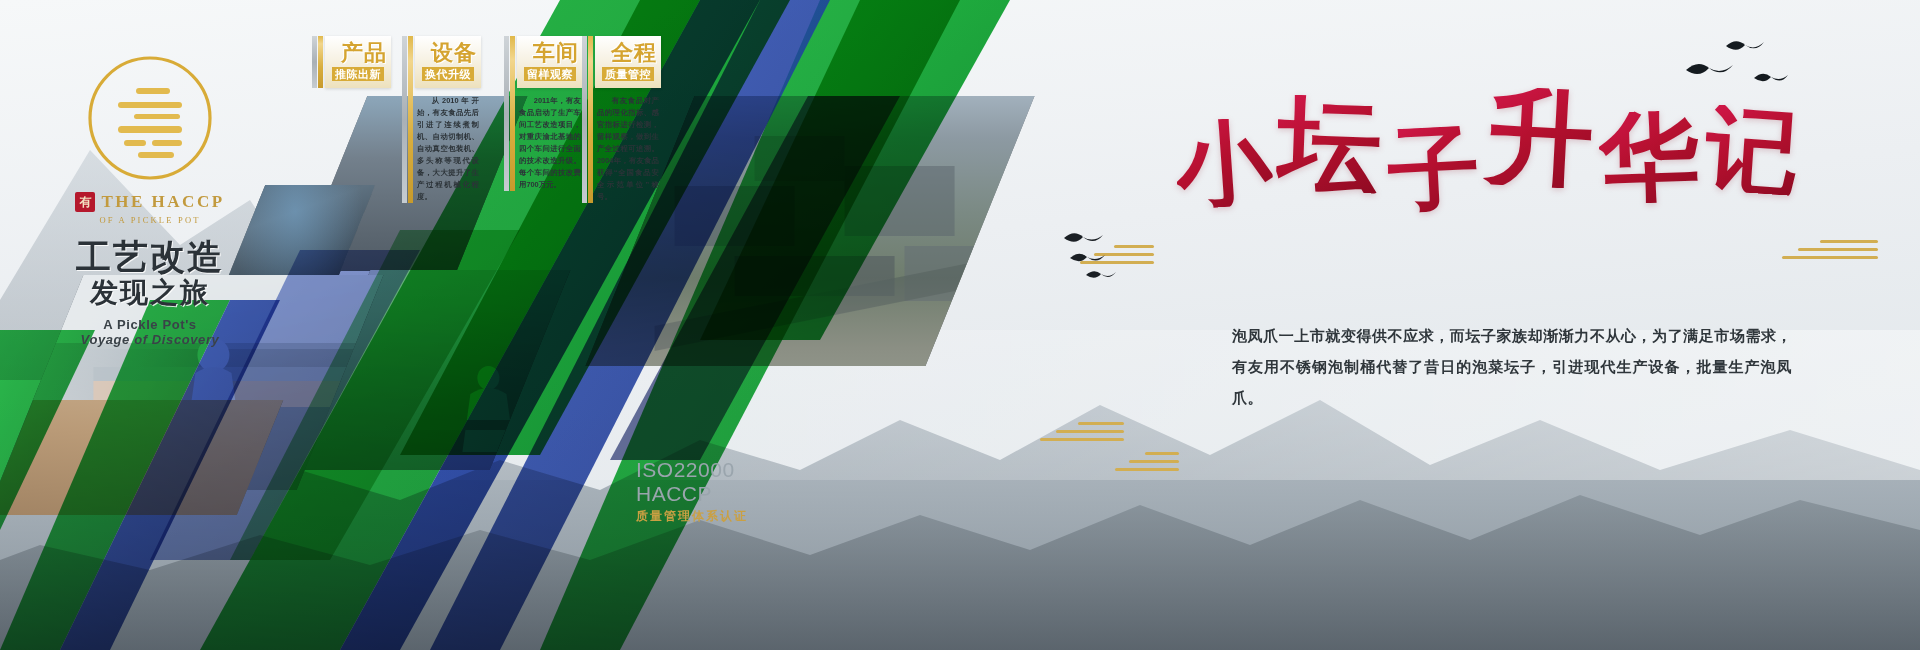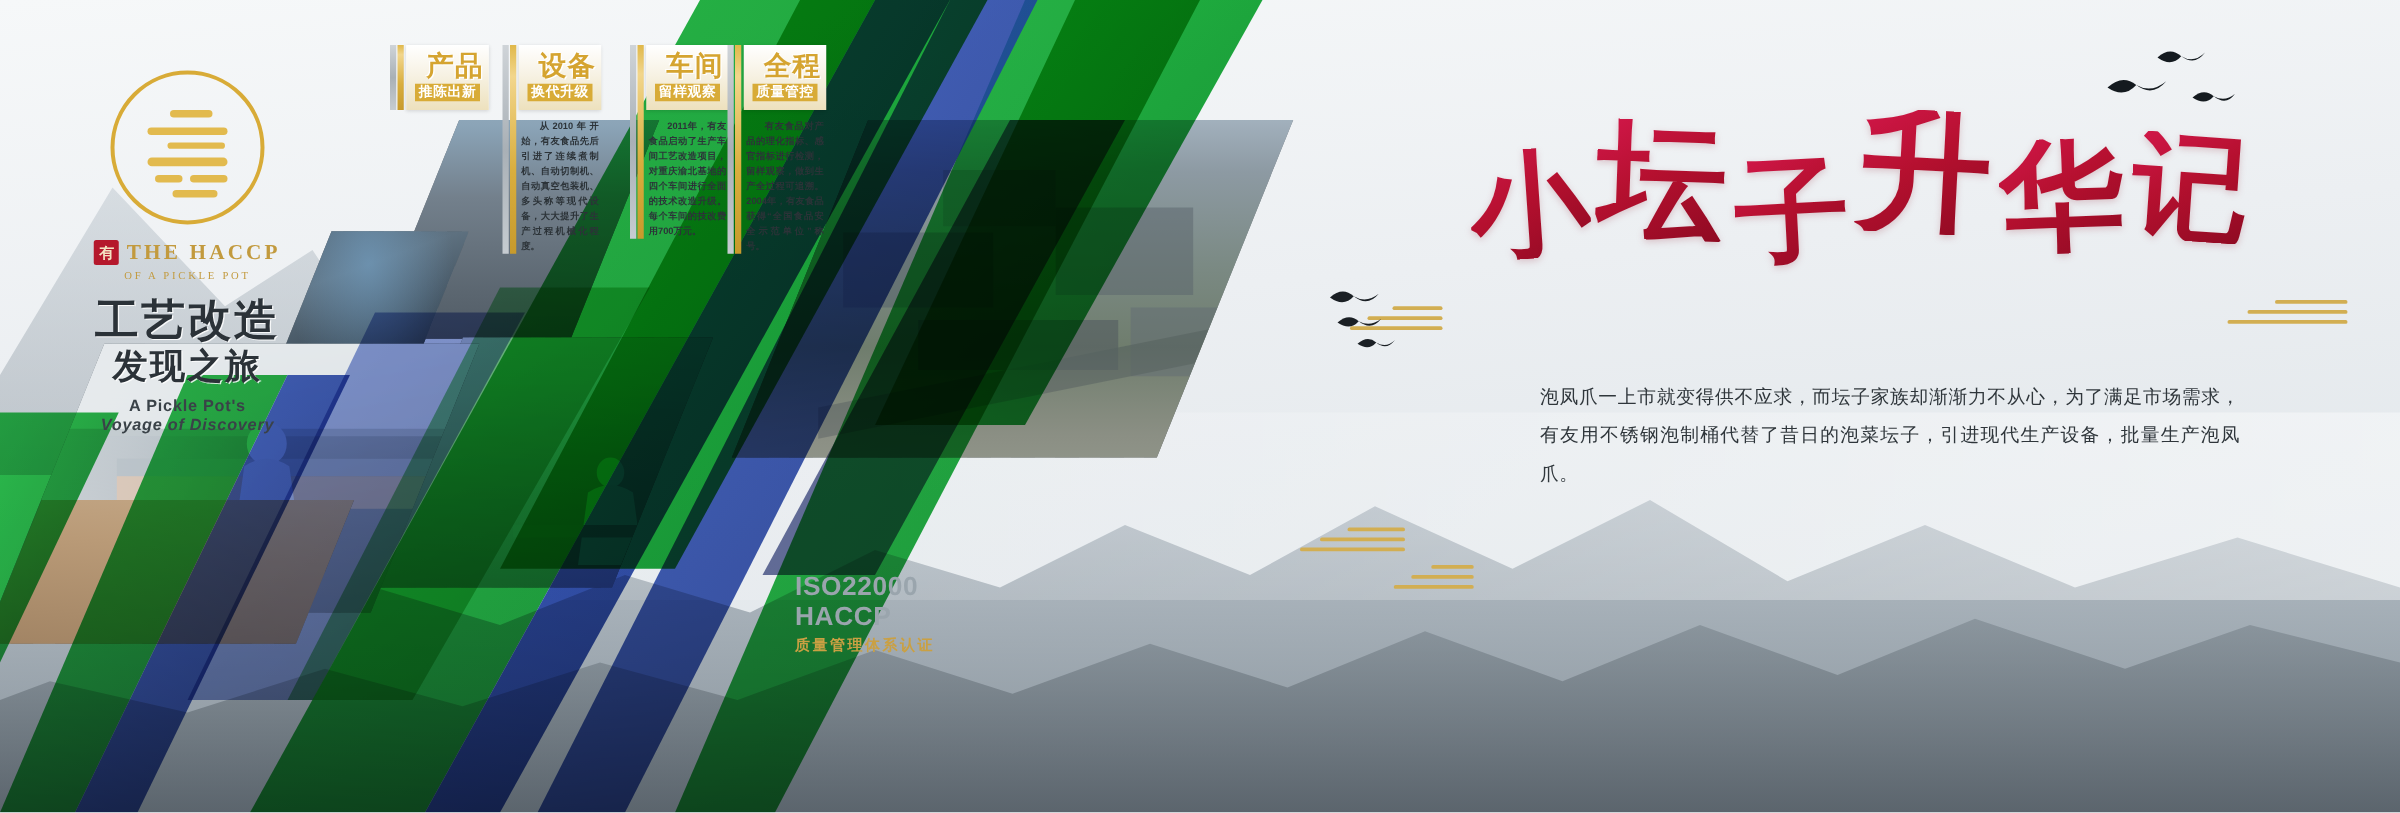--- a/index.html
+++ b/index.html
@@ -106,21 +106,21 @@
     font-size:7.4px; line-height:1.62; color:#2c3338;
     text-align:justify; text-align-last:left;
     text-indent:14.8px;
     padding:0 2px;
     font-weight:bold;
   }
 
   
   .iso { position:absolute; }
   .iso .l1, .iso .l2 {
-    font-size:21px; font-weight:bold; letter-spacing:.5px;
+    font-size:21px; font-weight:normal; letter-spacing:.5px;
     color:#9aa5ad; line-height:1.12;
   }
   .iso .l3 {
     margin-top:3px;
     font-size:12px; font-weight:bold; letter-spacing:2px;
     color:#caa043;
   }
 
   
   .hero {
@@ -377,21 +377,21 @@
 
   <div class="hero" style="left:1175px; top:98px;">
     <span style="font-size:96px; transform:rotate(-4deg) translateY(10px);">小</span>
     <span style="font-size:104px; transform:rotate(2deg) translateY(-6px);">坛</span>
     <span style="font-size:92px; transform:rotate(-3deg) translateY(14px);">子</span>
     <span style="font-size:108px; transform:rotate(3deg) translateY(-10px);">升</span>
     <span style="font-size:100px; transform:rotate(-2deg) translateY(6px);">华</span>
     <span style="font-size:94px; transform:rotate(4deg) translateY(-4px);">记</span>
   </div>
 
-  <div class="para" style="left:1232px; top:302px; width:560px;">泡凤爪一上市就变得供不应求，而坛子家族却渐渐力不从心，为了满足市场需求，有友用不锈钢泡制桶代替了昔日的泡菜坛子，引进现代生产设备，批量生产泡凤爪。</div>
+  <div class="para" style="left:1232px; top:320px; width:560px;font-weight:bold;">泡凤爪一上市就变得供不应求，而坛子家族却渐渐力不从心，为了满足市场需求，有友用不锈钢泡制桶代替了昔日的泡菜坛子，引进现代生产设备，批量生产泡凤爪。</div>
 
   <div class="cloud" style="right:42px; top:240px; width:96px;">
     <i style="width:58px; margin-left:38px;"></i>
     <i style="width:80px; margin-left:16px;"></i>
     <i style="width:96px; margin-left:0;"></i>
   </div>
   <div class="cloud" style="left:1080px; top:245px; width:74px;">
     <i style="width:40px; margin-left:34px;"></i>
     <i style="width:60px; margin-left:14px;"></i>
     <i style="width:74px;"></i>

